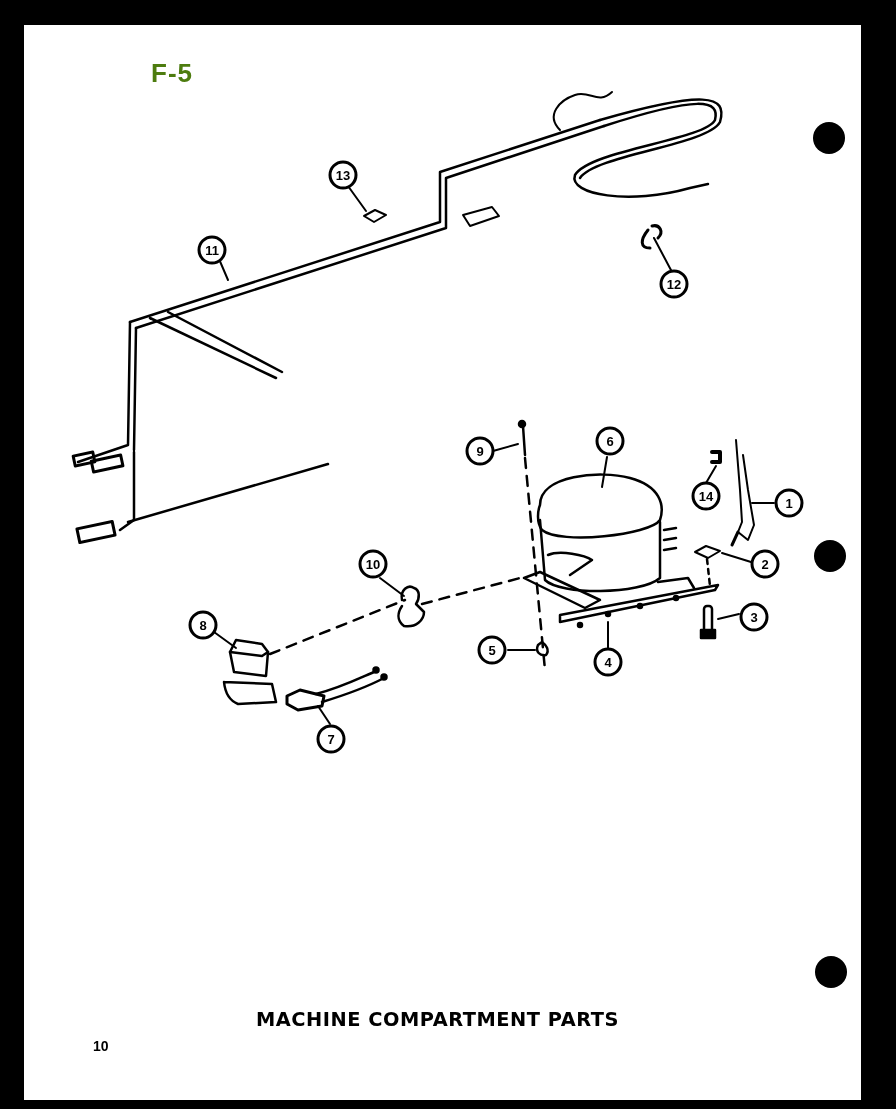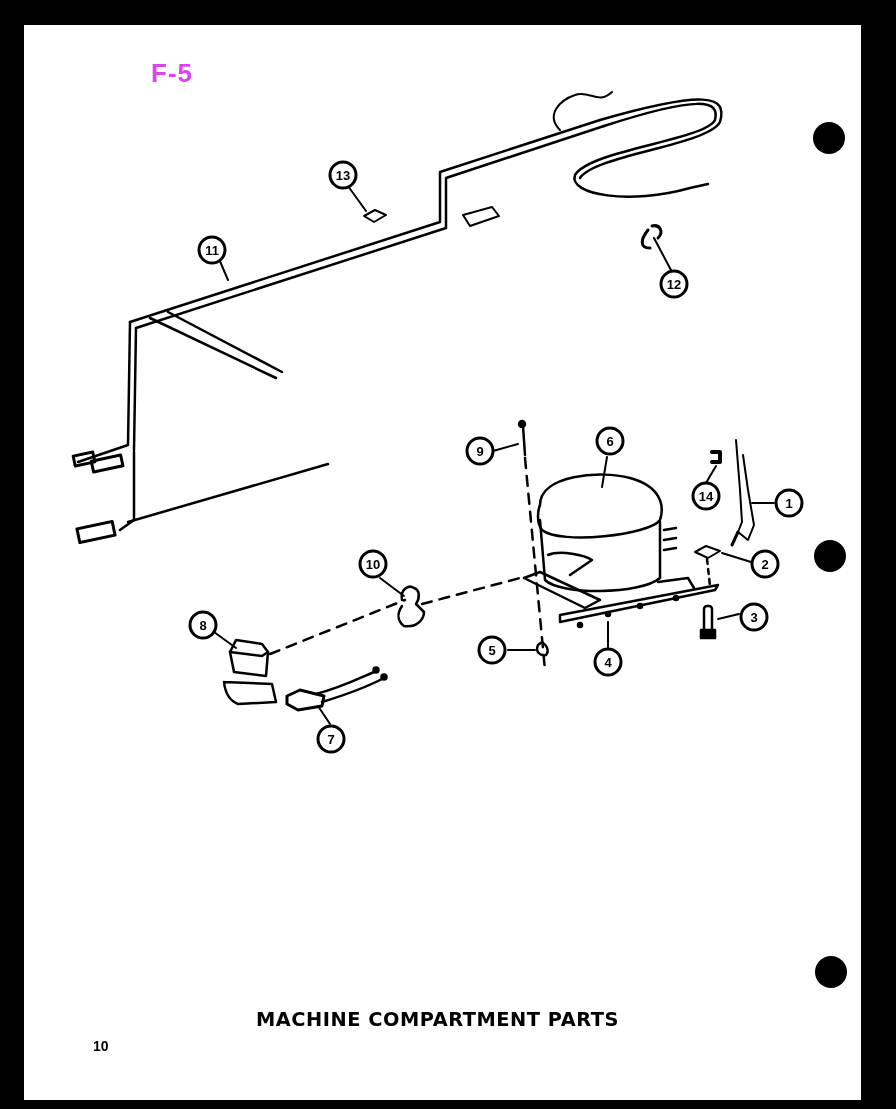--- a/index.html
+++ b/index.html
@@ -6,21 +6,21 @@
     body {
       width: 896px; height: 1109px; background: #000; position: relative; overflow: hidden;
       font-family: "Liberation Sans", sans-serif;
     }
     .page {
       position: absolute; left: 24px; top: 25px; width: 837px; height: 1075px;
       background: #fff;
     }
     .figure-id {
       position: absolute; left: 151px; top: 58px; font-size: 26px; font-weight: bold;
-      font-family: "Liberation Sans", sans-serif; color: #d946ef; letter-spacing: 1px;
+      font-family: "Liberation Sans", sans-serif; color: #4d7c0f; letter-spacing: 1px;
     }
     .caption {
       position: absolute; left: 256px; top: 1008px; font-size: 19px; font-weight: bold;
       font-family: "DejaVu Sans", sans-serif; color: #000; letter-spacing: 0.5px;
       transform: scaleX(1.02); transform-origin: left;
     }
     .page-num {
       position: absolute; left: 93px; top: 1038px; font-size: 14px; font-weight: bold;
       font-family: "Liberation Sans", sans-serif; color: #000;
     }

